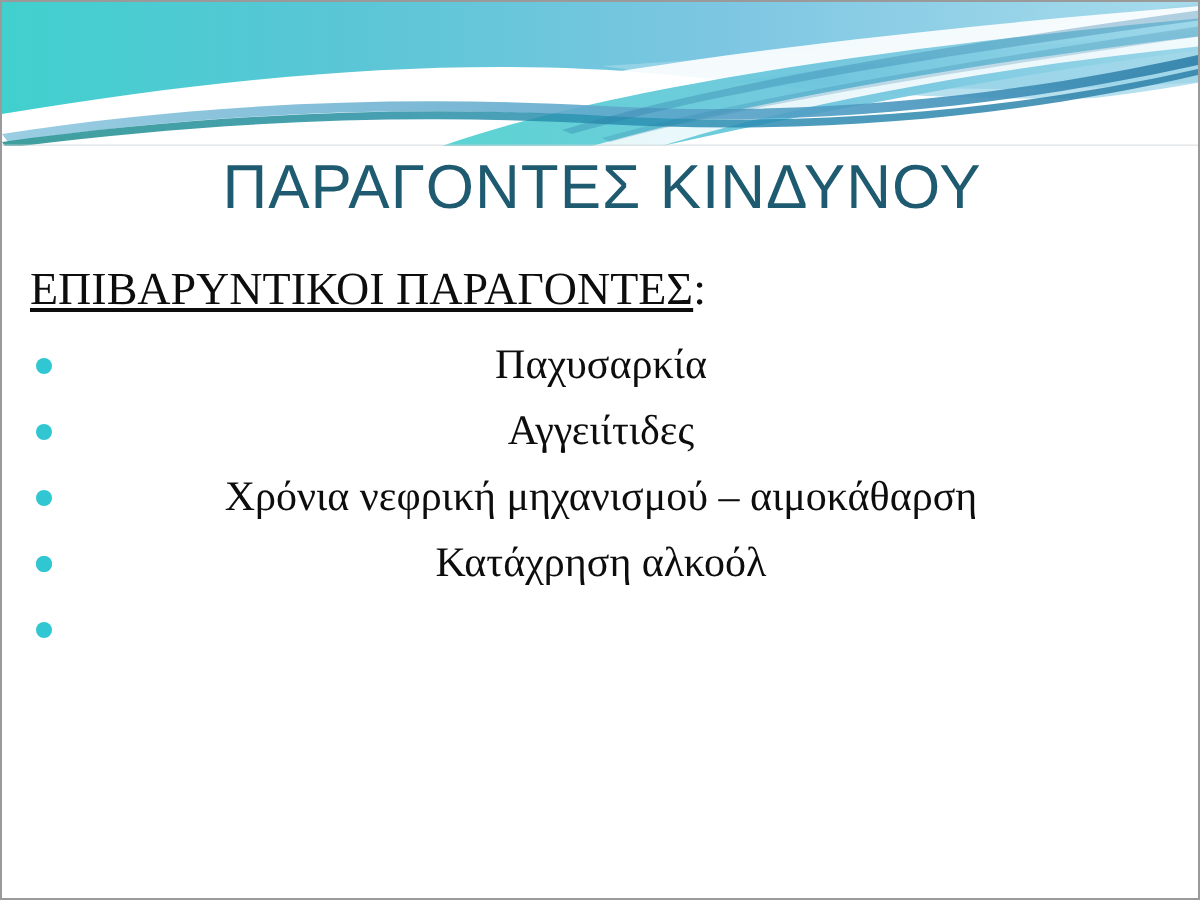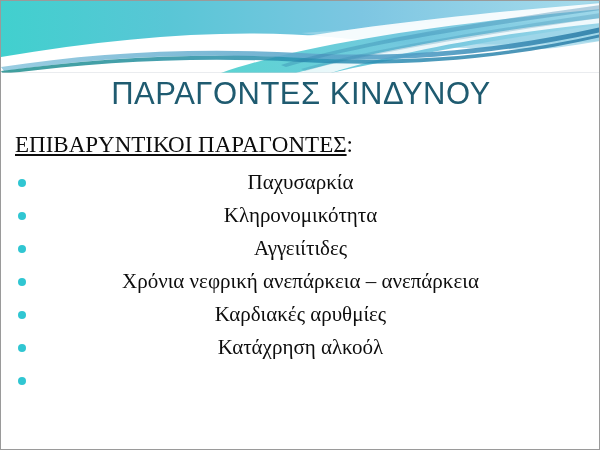--- a/index.html
+++ b/index.html
@@ -159,33 +159,28 @@
       <span class="u">ΕΠΙΒΑΡΥΝΤΙΚΟΙ ΠΑΡΑΓΟΝΤΕΣ</span><span>:</span>
     </div>
 
     <ul id="bullet-list">
       <li>
         <span class="bullet-dot"></span>
         <span>Παχυσαρκία</span>
       </li>
       <li>
         <span class="bullet-dot"></span>
-        <span>Κληρονομικότητα</span>
-      </li>
-      <li>
-        <span class="bullet-dot"></span>
         <span>Αγγειίτιδες</span>
       </li>
       <li>
         <span class="bullet-dot"></span>
-        <span>Χρόνια νεφρική ανεπάρκεια – ανεπάρκεια</span>
+        <span>Χρόνια νεφρική μηχανισμού – αιμοκάθαρση</span>
       </li>
       <li>
         <span class="bullet-dot"></span>
-        <span>Καρδιακές αρυθμίες</span>
       </li>
       <li>
         <span class="bullet-dot"></span>
         <span>Κατάχρηση αλκοόλ</span>
       </li>
       <li>
         <span class="bullet-dot"></span>
       </li>
     </ul>
 

